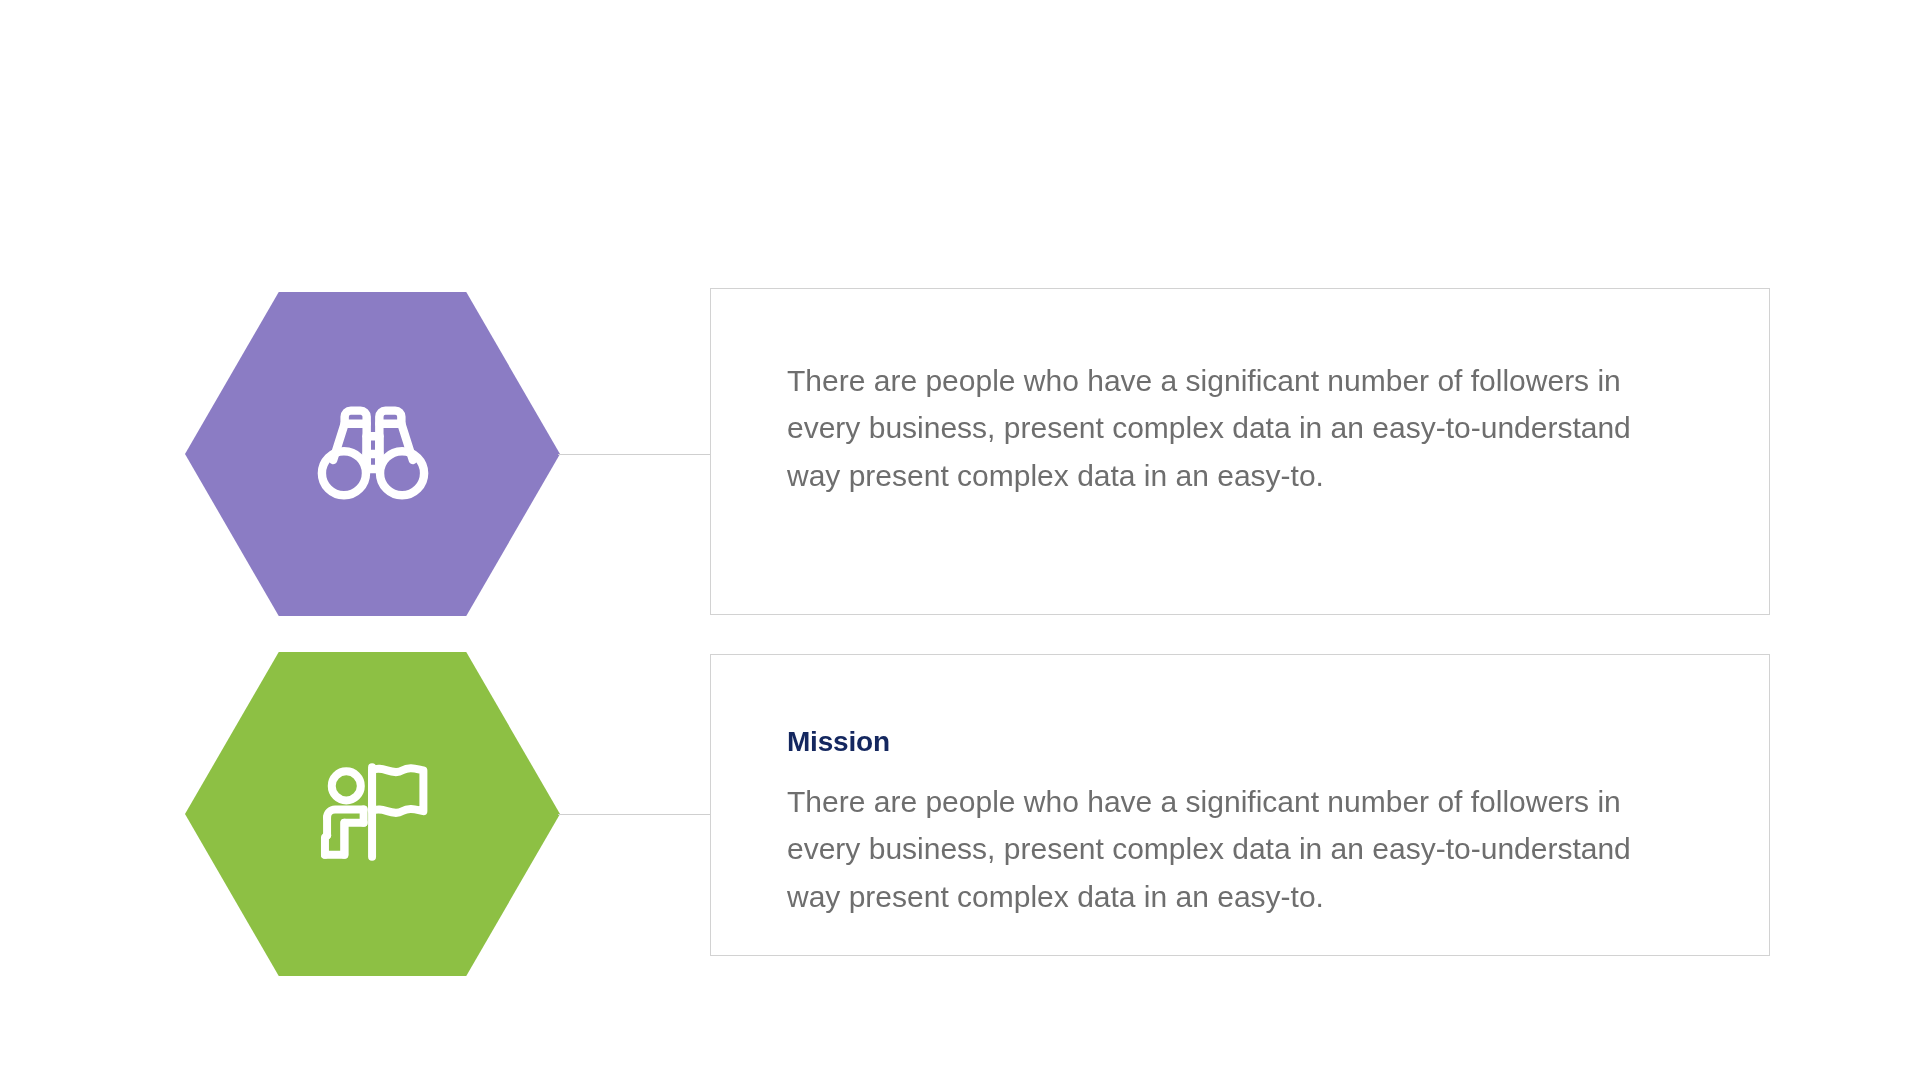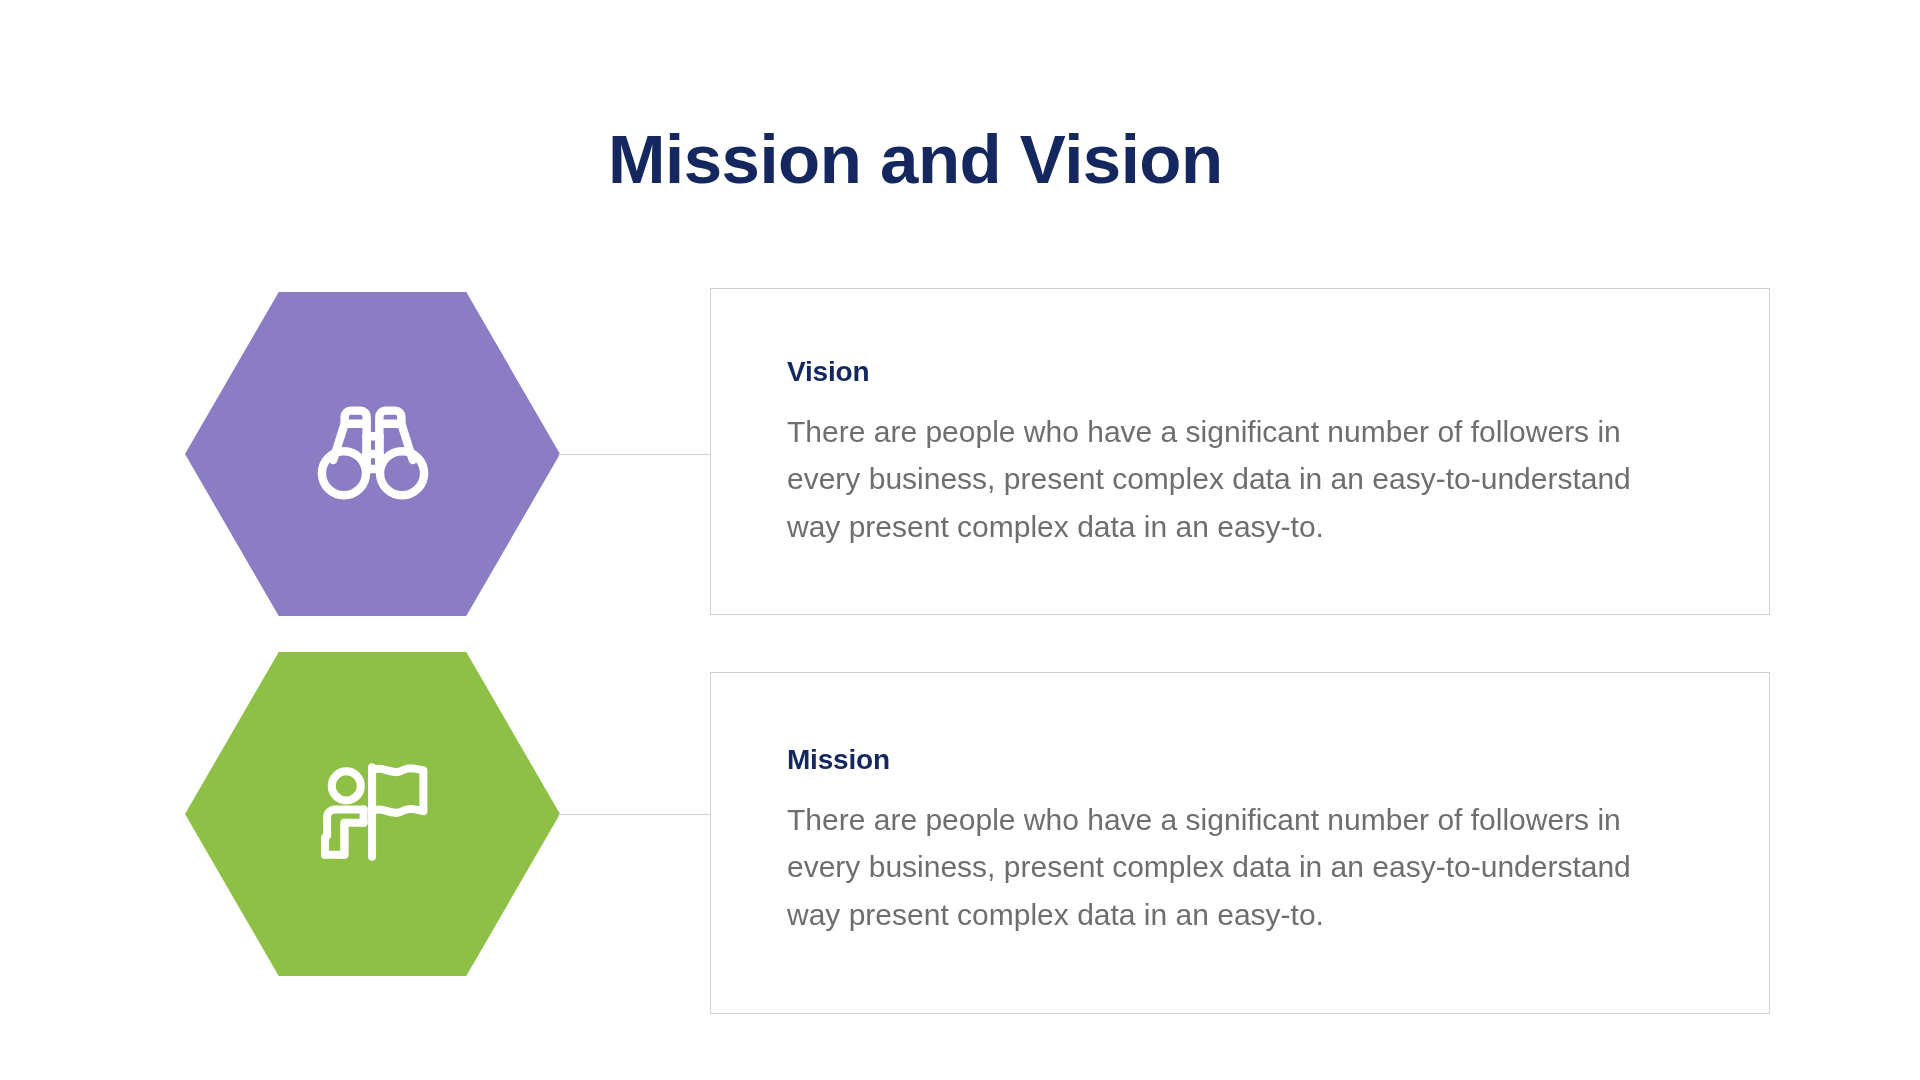--- a/index.html
+++ b/index.html
@@ -82,21 +82,21 @@
   
   .card {
     position: absolute;
     left: 710px;
     width: 1060px;
     box-sizing: border-box;
     border: 1px solid #d2d2d2;
     background: #ffffff;
   }
   .card-vision  { top: 0px;  height: 327px; }
-  .card-mission { top: 24px;  height: 342px; }
+  .card-mission { top: 6px;  height: 302px; }
 
   .card-inner {
     position: absolute;
     left: 76px;
     right: 60px;
   }
   .card-inner-vision  { top: 68px; }
   .card-inner-mission { top: 72px; }
 
   .card-heading {
@@ -115,21 +115,20 @@
     margin: 0;
     max-width: 880px;
     font-weight: normal;
   }
 </style>
 </head>
 <body>
 
 <div class="slide">
 
-  <h1 class="slide-title">Mission and Vision</h1>
 
   <div class="row row-vision">
 
     <div class="hex hex-vision">
       <svg class="hex-icon" viewBox="0 0 64 64">
         <g fill="none" stroke="#ffffff" stroke-width="3.6" stroke-linecap="round" stroke-linejoin="round">
 
           <path d="M22.5 13.5 h4.2 a2.6 2.6 0 0 1 2.6 2.6 v3.0 h-9.4 v-3.0 a2.6 2.6 0 0 1 2.6 -2.6 z"></path>
 
           <path d="M37.3 13.5 h4.2 a2.6 2.6 0 0 1 2.6 2.6 v3.0 h-9.4 v-3.0 a2.6 2.6 0 0 1 2.6 -2.6 z"></path>
@@ -150,21 +149,20 @@
           <path d="M29.3 24.4 V38.4"></path>
           <path d="M34.7 24.4 V38.4"></path>
         </g>
       </svg>
     </div>
 
     <div class="connector"></div>
 
     <div class="card card-vision">
       <div class="card-inner card-inner-vision">
-        <div class="card-heading">Vision</div>
         <p class="card-body">There are people who have a significant number of followers in every business, present complex data in an easy-to-understand way present complex data in an easy-to.</p>
       </div>
     </div>
   </div>
 
   <div class="row row-mission">
 
     <div class="hex hex-mission">
       <svg class="hex-icon hex-icon-mission" viewBox="0 0 64 64">
         <g fill="none" stroke="#ffffff" stroke-width="3.4" stroke-linecap="round" stroke-linejoin="round">

